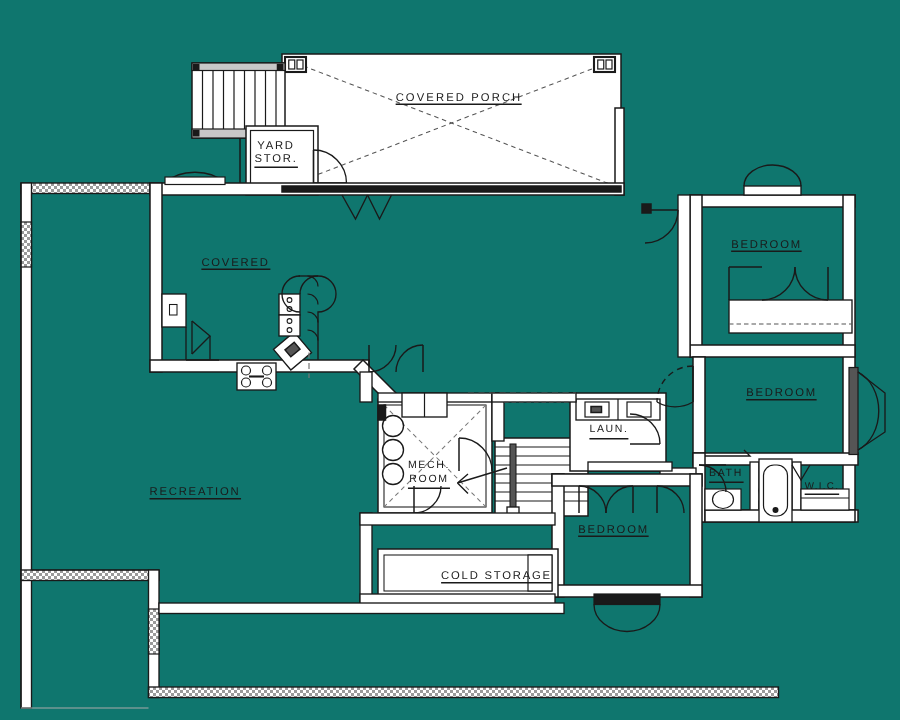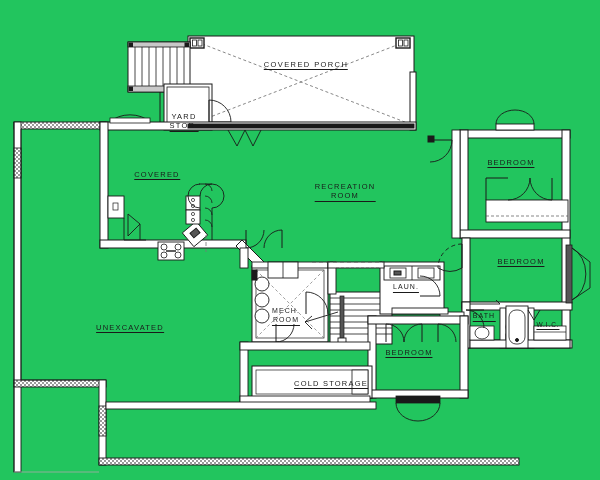--- a/index.html
+++ b/index.html
@@ -10,21 +10,21 @@
   body {
     width: 600px;
     height: 480px;
     font-family: "Liberation Sans", sans-serif;
     overflow: hidden;
   }
   #plan-wrap {
     position: relative;
     width: 600px;
     height: 480px;
-    background: #22c55e;
+    background: #0f766e;
   }
   #plan-svg {
     position: absolute;
     left: 0;
     top: 0;
     width: 600px;
     height: 480px;
     display: block;
   }
   .room-label {
@@ -383,40 +383,38 @@
       <g>
         <line x1="21" y1="129" x2="21" y2="380" stroke="#1a1a1a" stroke-width="0.7"></line>
         <line x1="21" y1="380" x2="99" y2="380" stroke="#1a1a1a" stroke-width="0.7"></line>
       </g>
 
     </g>
   </svg>
 
   <div class="room-label" style="left:306px; top:60px; font-size:7.5px; letter-spacing:1.4px;">COVERED PORCH</div>
 
-  <div class="room-label" style="left:184px; top:92px; font-size:7.5px; letter-spacing:1.2px;margin-top:20px;">YARD
+  <div class="room-label" style="left:184px; top:92px; font-size:7.5px; letter-spacing:1.2px;">YARD
 STOR.</div>
 
   <div class="room-label" style="left:157px; top:170px; font-size:7.5px; letter-spacing:1.2px;">COVERED</div>
 
-  <div class="room-label" style="left:345px; top:182px; font-size:7.5px; letter-spacing:1.2px;">RECREATION
-ROOM</div>
 
   <div class="room-label" style="left:511px; top:158px; font-size:7.5px; letter-spacing:1.2px;">BEDROOM</div>
 
   <div class="room-label" style="left:521px; top:257px; font-size:7.5px; letter-spacing:1.2px;">BEDROOM</div>
 
   <div class="room-label" style="left:484px; top:312px; font-size:7px; letter-spacing:1.1px;">BATH</div>
 
   <div class="room-label" style="left:548px; top:321px; font-size:6.5px; letter-spacing:0.9px;">W.I.C.</div>
 
   <div class="room-label" style="left:406px; top:283px; font-size:7px; letter-spacing:1.1px;">LAUN.</div>
 
   <div class="room-label" style="left:286px; top:307px; font-size:7px; letter-spacing:1.1px;">MECH.
 ROOM</div>
 
   <div class="room-label" style="left:409px; top:348px; font-size:7.5px; letter-spacing:1.2px;">BEDROOM</div>
 
   <div class="room-label" style="left:331px; top:379px; font-size:7.5px; letter-spacing:1.2px;">COLD STORAGE</div>
 
-  <div class="room-label" style="left:130px; top:323px; font-size:7.5px; letter-spacing:1.2px;">UNEXCAVATED</div>
+  <div class="room-label" style="left:130px; top:323px; font-size:7.5px; letter-spacing:1.2px;">RECREATION</div>
 
 </div>
 
 </body></html>

